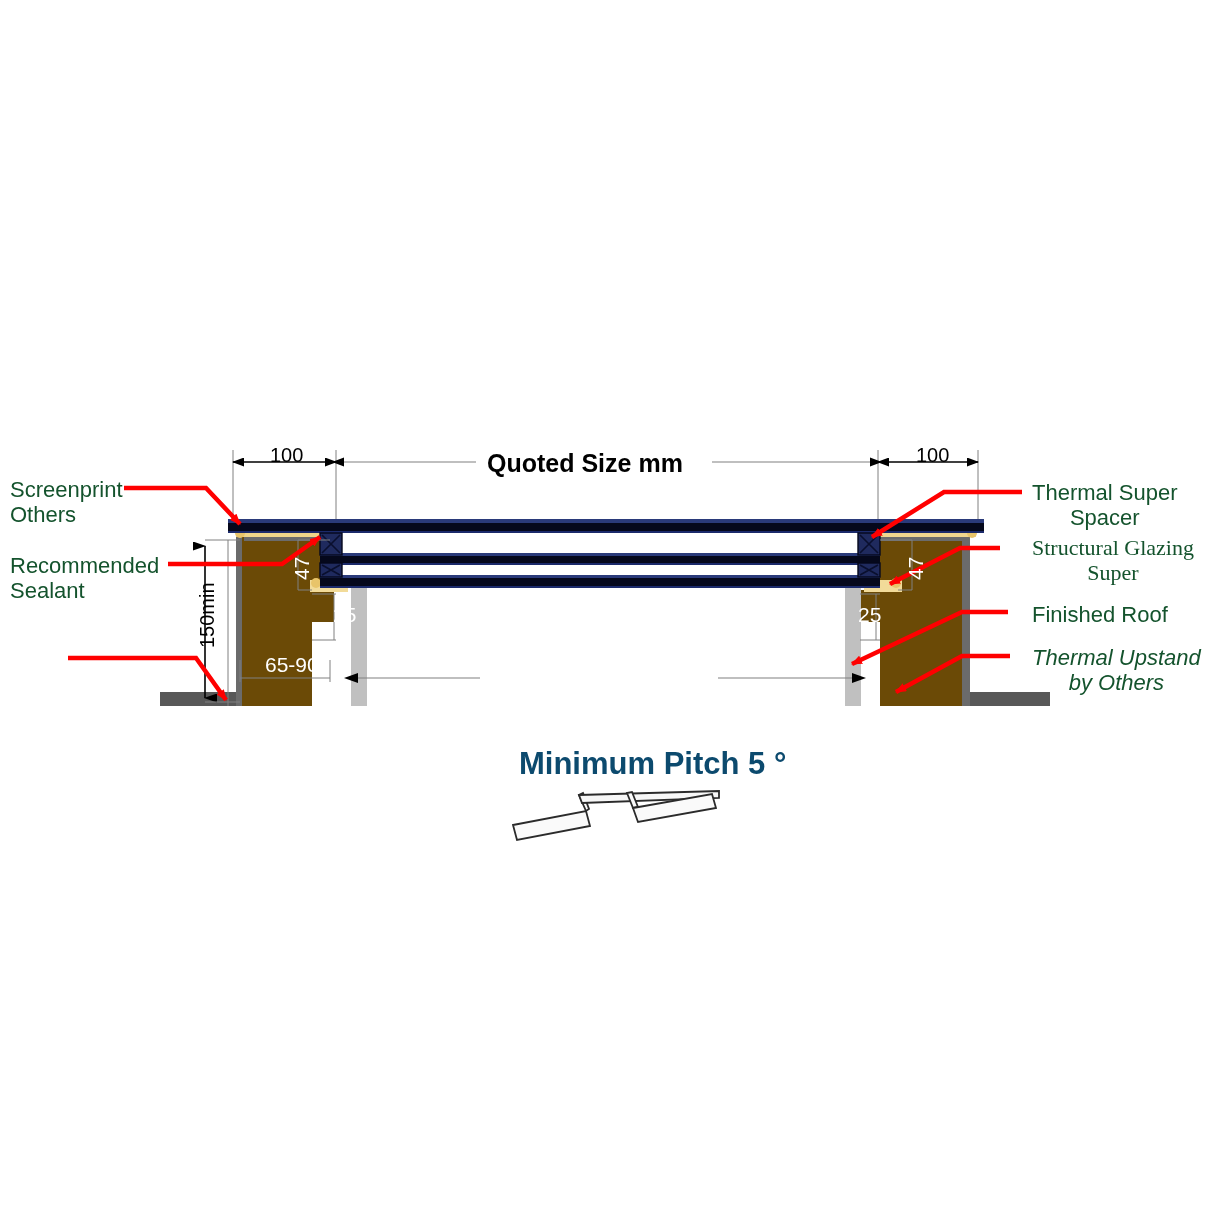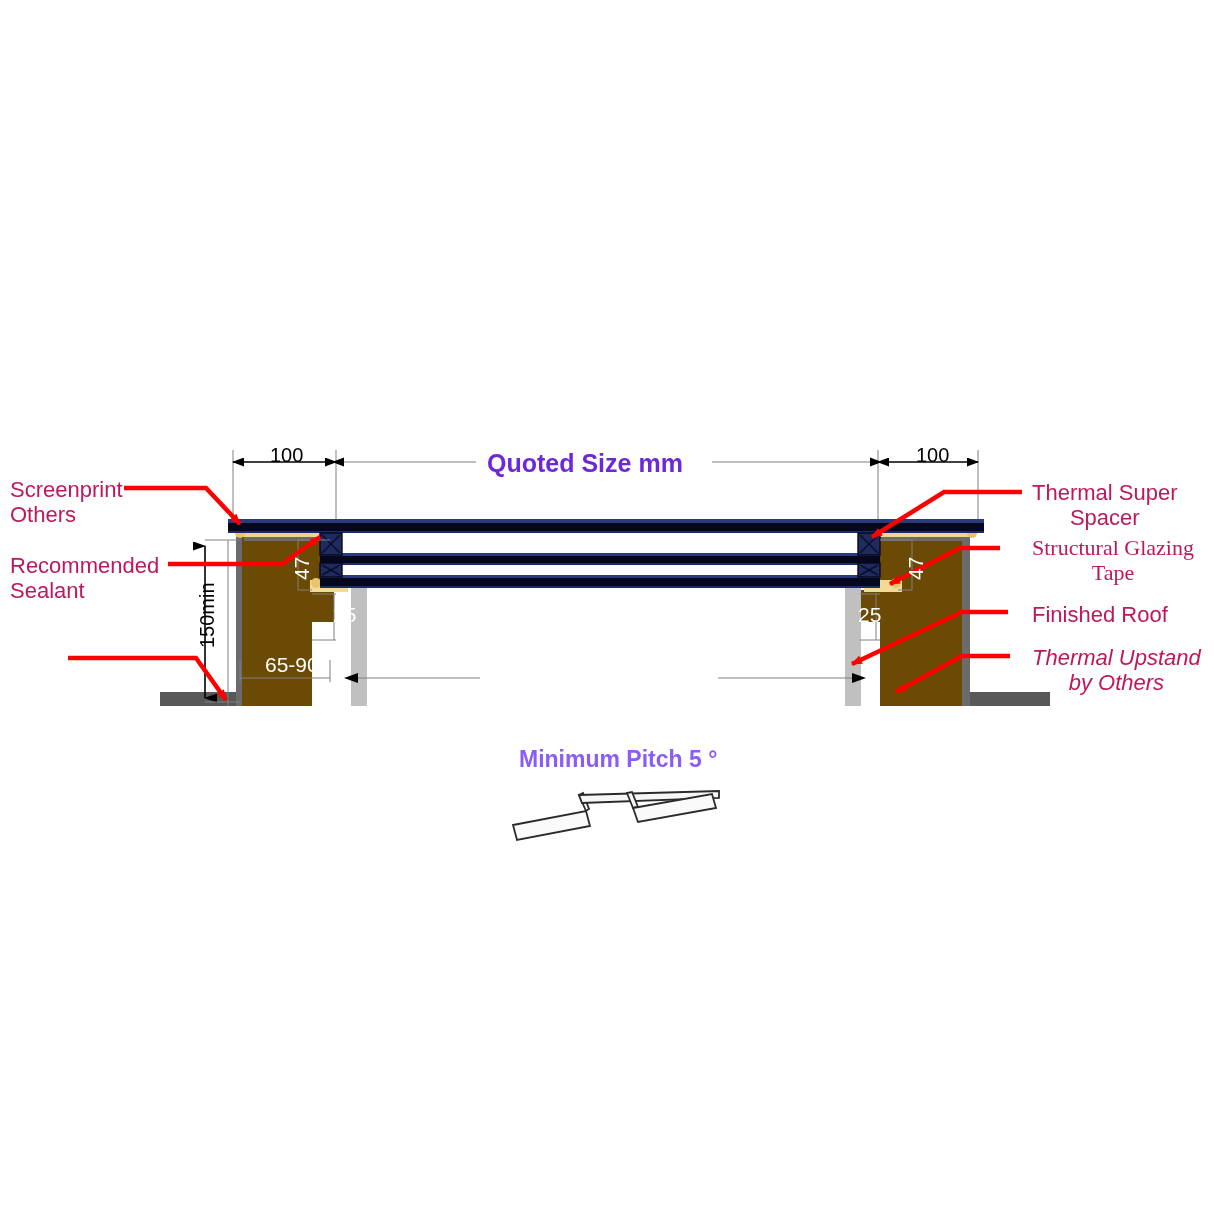--- a/index.html
+++ b/index.html
@@ -25,40 +25,40 @@
     top: 0;
     width: 1214px;
     height: 1214px;
   }
   
   .callout {
     position: absolute;
     font-family: "Liberation Sans", sans-serif;
     font-size: 22px;
     line-height: 25px;
-    color: #be185d;
+    color: #14532d;
     white-space: nowrap;
   }
   .callout.right { text-align: center; }
   .callout.left  { text-align: left; }
 
   .title-bold {
     position: absolute;
     font-family: "Liberation Sans", sans-serif;
     font-weight: bold;
     font-size: 25px;
-    color: #6d28d9;
+    color: #000000;
     white-space: nowrap;
   }
   .pitch-note {
     position: absolute;
     font-family: "Liberation Sans", sans-serif;
     font-weight: bold;
-    font-size: 23px;
-    color: #8b5cf6;
+    font-size: 31px;
+    color: #0c4a6e;
     white-space: nowrap;
   }
   .dim-num {
     position: absolute;
     font-family: "Liberation Sans", sans-serif;
     font-size: 20px;
     color: #000000;
     white-space: nowrap;
   }
   .dim-num-white {
@@ -292,21 +292,21 @@
   </div>
 
 
   <div class="callout right" style="left:1032px; top:480px;">
     <div>Thermal Super</div>
     <div>Spacer</div>
   </div>
 
   <div class="callout right" style="left:1032px; top:535px;font-family:Liberation Serif, serif;">
     <div>Structural Glazing</div>
-    <div>Tape</div>
+    <div>Super</div>
   </div>
 
   <div class="callout right" style="left:1032px; top:602px;">
     <div>Finished Roof</div>
   </div>
 
   <div class="callout right" style="left:1032px; top:645px;font-style:italic;">
     <div>Thermal Upstand</div>
     <div>by Others</div>
   </div>

